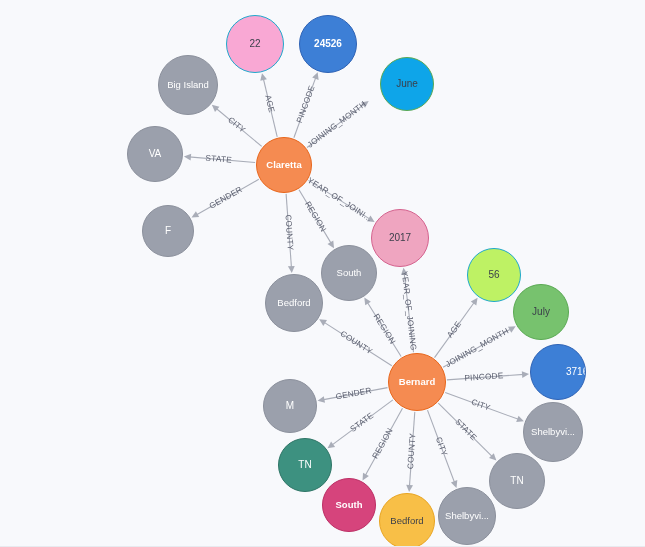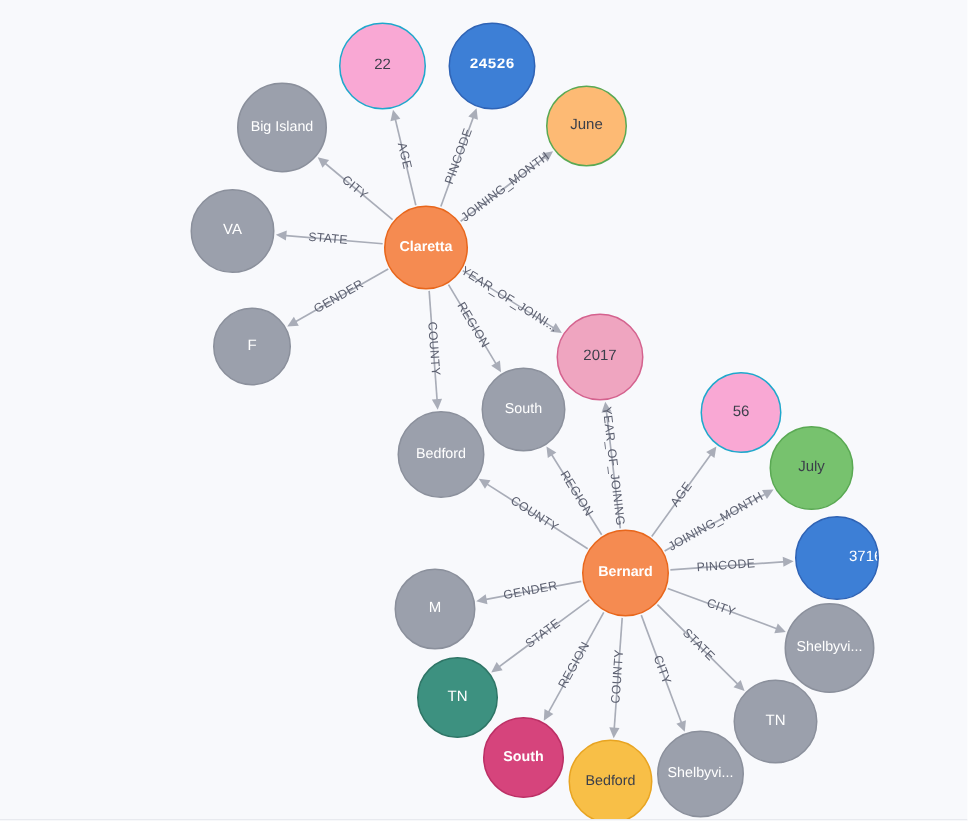--- a/index.html
+++ b/index.html
@@ -135,44 +135,44 @@
       <div class="node" style="left: 256px; top: 137px; width: 56px; height: 56px; background: rgb(245, 139, 81); border: 1.6px solid rgb(232, 102, 27);">
         <span class="node-label" style="color: rgb(255, 255, 255); font-size: 9.5px; font-weight: 700;">Claretta</span>
       </div>
       <div class="node" style="left: 388px; top: 353px; width: 58px; height: 58px; background: rgb(245, 139, 81); border: 1.6px solid rgb(232, 102, 27);">
         <span class="node-label" style="color: rgb(255, 255, 255); font-size: 9.5px; font-weight: 700;">Bernard</span>
       </div>
       <div class="node" style="left: 226px; top: 15px; width: 58px; height: 58px; background: #f9a8d4; border: 1.6px solid rgb(31, 168, 204);">
         <span class="node-label" style="color: rgb(59, 63, 74); font-size: 10px; font-weight: 400;">22</span>
       </div>
       <div class="node" style="left: 299px; top: 15px; width: 58px; height: 58px; background: rgb(61, 127, 214); border: 1.6px solid rgb(47, 99, 181);">
-        <span class="node-label" style="color: rgb(255, 255, 255); font-size: 10px; font-weight: 700; font-family: Liberation Mono, monospace;">24526</span>
-      </div>
-      <div class="node" style="left: 364px; top: 57px; width: 54px; height: 54px; background: #fdba74; border: 1.6px solid rgb(90, 169, 83); justify-content: flex-end;">
+        <span class="node-label" style="color: rgb(255, 255, 255); font-size: 10px; font-weight: 700;">24526</span>
+      </div>
+      <div class="node" style="left: 380px; top: 57px; width: 54px; height: 54px; background: #0ea5e9; border: 1.6px solid rgb(90, 169, 83); justify-content: flex-end;">
         <span class="node-label" style="color: rgb(59, 63, 74); font-size: 10px; font-weight: 400;">June</span>
       </div>
       <div class="node" style="left: 158px; top: 55px; width: 60px; height: 60px; background: rgb(155, 160, 172); border: 1.6px solid rgb(139, 144, 156);">
         <span class="node-label" style="color: rgb(255, 255, 255); font-size: 9.5px; font-weight: 400;">Big Island</span>
       </div>
       <div class="node" style="left: 127px; top: 126px; width: 56px; height: 56px; background: rgb(155, 160, 172); border: 1.6px solid rgb(139, 144, 156); align-items: center;">
         <span class="node-label" style="color: rgb(255, 255, 255); font-size: 10px; font-weight: 400;">VA</span>
       </div>
       <div class="node" style="left: 142px; top: 205px; width: 52px; height: 52px; background: rgb(155, 160, 172); border: 1.6px solid rgb(139, 144, 156);">
         <span class="node-label" style="color: rgb(255, 255, 255); font-size: 10px; font-weight: 400;">F</span>
       </div>
       <div class="node" style="left: 371px; top: 209px; width: 58px; height: 58px; background: rgb(239, 165, 192); border: 1.6px solid rgb(212, 98, 142);">
         <span class="node-label" style="color: rgb(59, 63, 74); font-size: 10px; font-weight: 400;">2017</span>
       </div>
       <div class="node" style="left: 321px; top: 245px; width: 56px; height: 56px; background: rgb(155, 160, 172); border: 1.6px solid rgb(139, 144, 156);">
         <span class="node-label" style="color: rgb(255, 255, 255); font-size: 9.5px; font-weight: 400;">South</span>
       </div>
       <div class="node" style="left: 265px; top: 274px; width: 58px; height: 58px; background: rgb(155, 160, 172); border: 1.6px solid rgb(139, 144, 156);">
         <span class="node-label" style="color: rgb(255, 255, 255); font-size: 9.5px; font-weight: 400;">Bedford</span>
       </div>
-      <div class="node" style="left: 467px; top: 248px; width: 54px; height: 54px; background: #f9a8d4; border: 1.6px solid rgb(31, 168, 204); align-items: center;">
+      <div class="node" style="left: 467px; top: 248px; width: 54px; height: 54px; background: #bef264; border: 1.6px solid rgb(31, 168, 204); align-items: center;">
         <span class="node-label" style="color: rgb(59, 63, 74); font-size: 10px; font-weight: 400;">56</span>
       </div>
       <div class="node" style="left: 513px; top: 284px; width: 56px; height: 56px; background: rgb(119, 194, 110); border: 1.6px solid rgb(90, 169, 83);">
         <span class="node-label" style="color: rgb(59, 63, 74); font-size: 10px; font-weight: 400;">July</span>
       </div>
       <div class="node" style="left: 530px; top: 344px; width: 56px; height: 56px; background: rgb(61, 127, 214); border: 1.6px solid rgb(47, 99, 181);">
         <span class="node-label" style="color: rgb(255, 255, 255); font-size: 10px; font-weight: 400; margin-left: 32px;">37160</span>
       </div>
       <div class="node" style="left: 523px; top: 402px; width: 60px; height: 60px; background: rgb(155, 160, 172); border: 1.6px solid rgb(139, 144, 156);">
         <span class="node-label" style="color: rgb(255, 255, 255); font-size: 9.5px; font-weight: 400;">Shelbyvi...</span>

